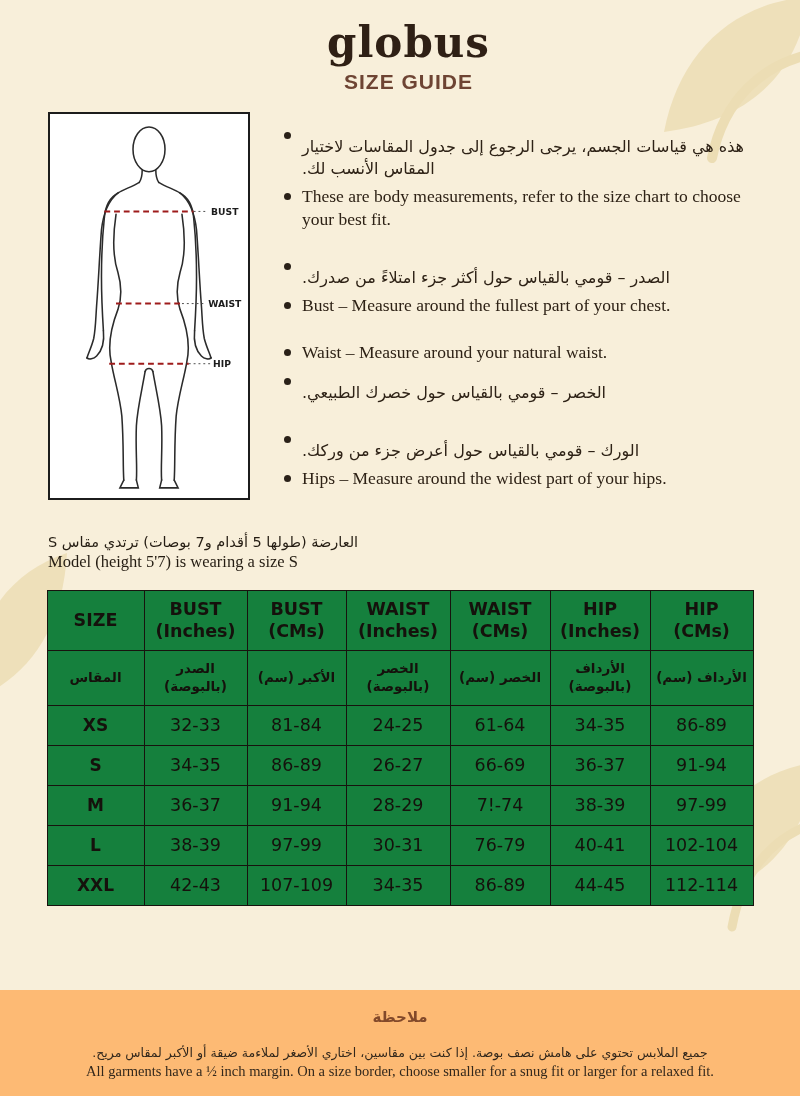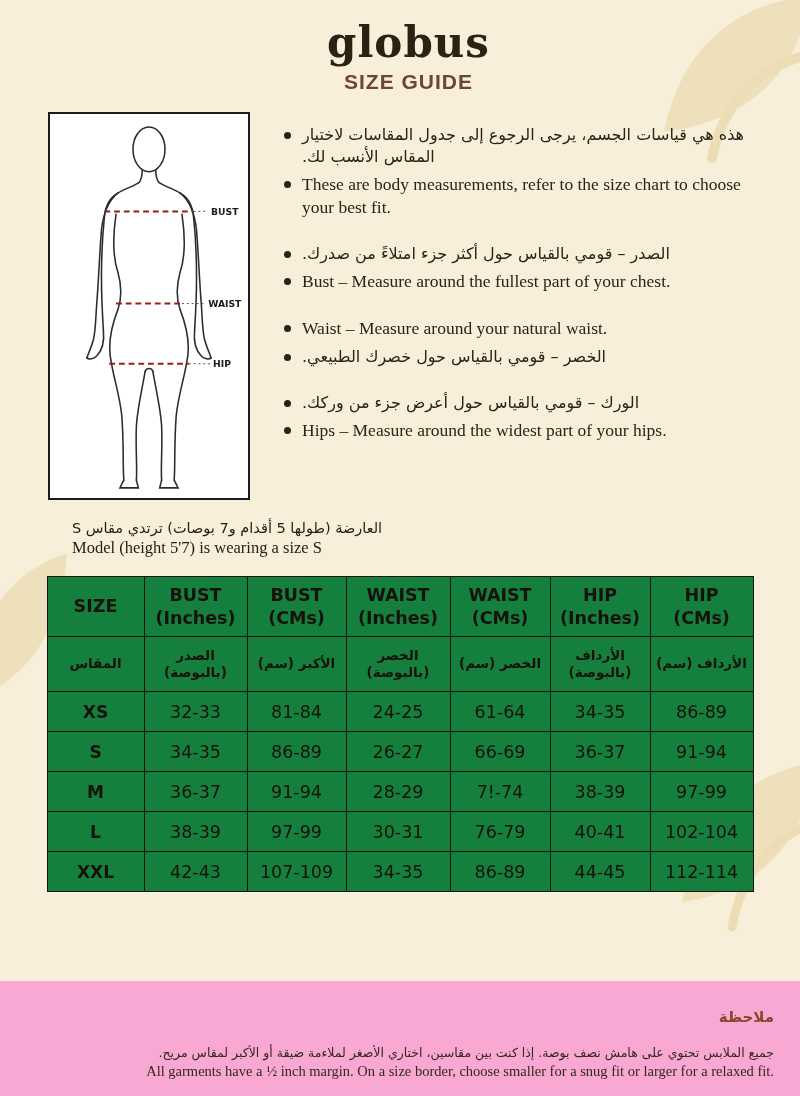--- a/index.html
+++ b/index.html
@@ -32,27 +32,27 @@
   }
   .figure-box svg { width:100%; height:100%; display:block; }
 
   .bullets { flex:1; padding-top:12px; }
   .group { margin-bottom:24px; }
   .bullet { display:flex; gap:11px; margin-bottom:6px; }
   .dot { flex:none; width:7px; height:7px; border-radius:50%; background:#2a2118; margin-top:8px; }
   .bullet .text { display:block; }
   .bullet.ar .text {
     direction:rtl; text-align:left; width:100%;
-    font-family:"DejaVu Sans", sans-serif; font-size:16px; line-height:1.35; color:#2e2216;
+    font-family:"DejaVu Sans", sans-serif; font-size:16px; line-height:1.35; color:#2e2216;margin-top:12px;
   }
   .bullet.en .text {
     font-family:"Liberation Serif", serif; font-size:17.5px; line-height:1.3; color:#2e2216;
   }
 
-  .model-note { position:relative; z-index:1; margin:20px 72px 0; }
+  .model-note { position:relative; z-index:1; margin:20px 48px 0; }
   .model-note .ar {
     direction:rtl; text-align:left;
     font-family:"DejaVu Sans", sans-serif; font-size:14.5px; color:#241c12;
   }
   .model-note .en {
     font-family:"Liberation Serif", serif; font-size:16.5px; color:#241c12; margin-top:2px;
   }
 
   .size-table {
     position:relative; z-index:1; margin:18px auto 0; width:706px;
@@ -62,21 +62,21 @@
   .size-table th, .size-table td {
     border:1.6px solid #17130e; text-align:center; vertical-align:middle; color:#15110c;
   }
   .size-table th.en { font-size:17.5px; font-weight:700; height:60px; line-height:1.3; }
   .size-table th.ar { font-size:13.5px; font-weight:700; height:55px; line-height:1.3; direction:rtl; }
   .size-table td { font-size:17.5px; height:40px; font-weight:400; }
   .size-table td.size { font-weight:700; font-size:17px; }
 
   .note {
     position:relative; z-index:1; margin-top:auto;
-    background:#f9a8d4; text-align:right; padding:27px 26px 16px;
+    background:#fdba74; text-align:center; padding:18px 26px 16px;
   }
   .note .t-ar { font-family:"DejaVu Sans", sans-serif; font-weight:700; font-size:15px; color:#82492a; }
   .note .t-en { font-family:"DejaVu Serif", serif; font-weight:700; font-size:15.5px; color:#82492a; margin-top:2px; }
   .note .b-ar { direction:rtl; font-family:"DejaVu Sans", sans-serif; font-size:12.5px; color:#33281c; margin-top:19px; }
   .note .b-en { font-family:"Liberation Serif", serif; font-size:14.5px; color:#33281c; margin-top:3px; }
 </style>
 </head>
 <body>
 
 <div class="page">

